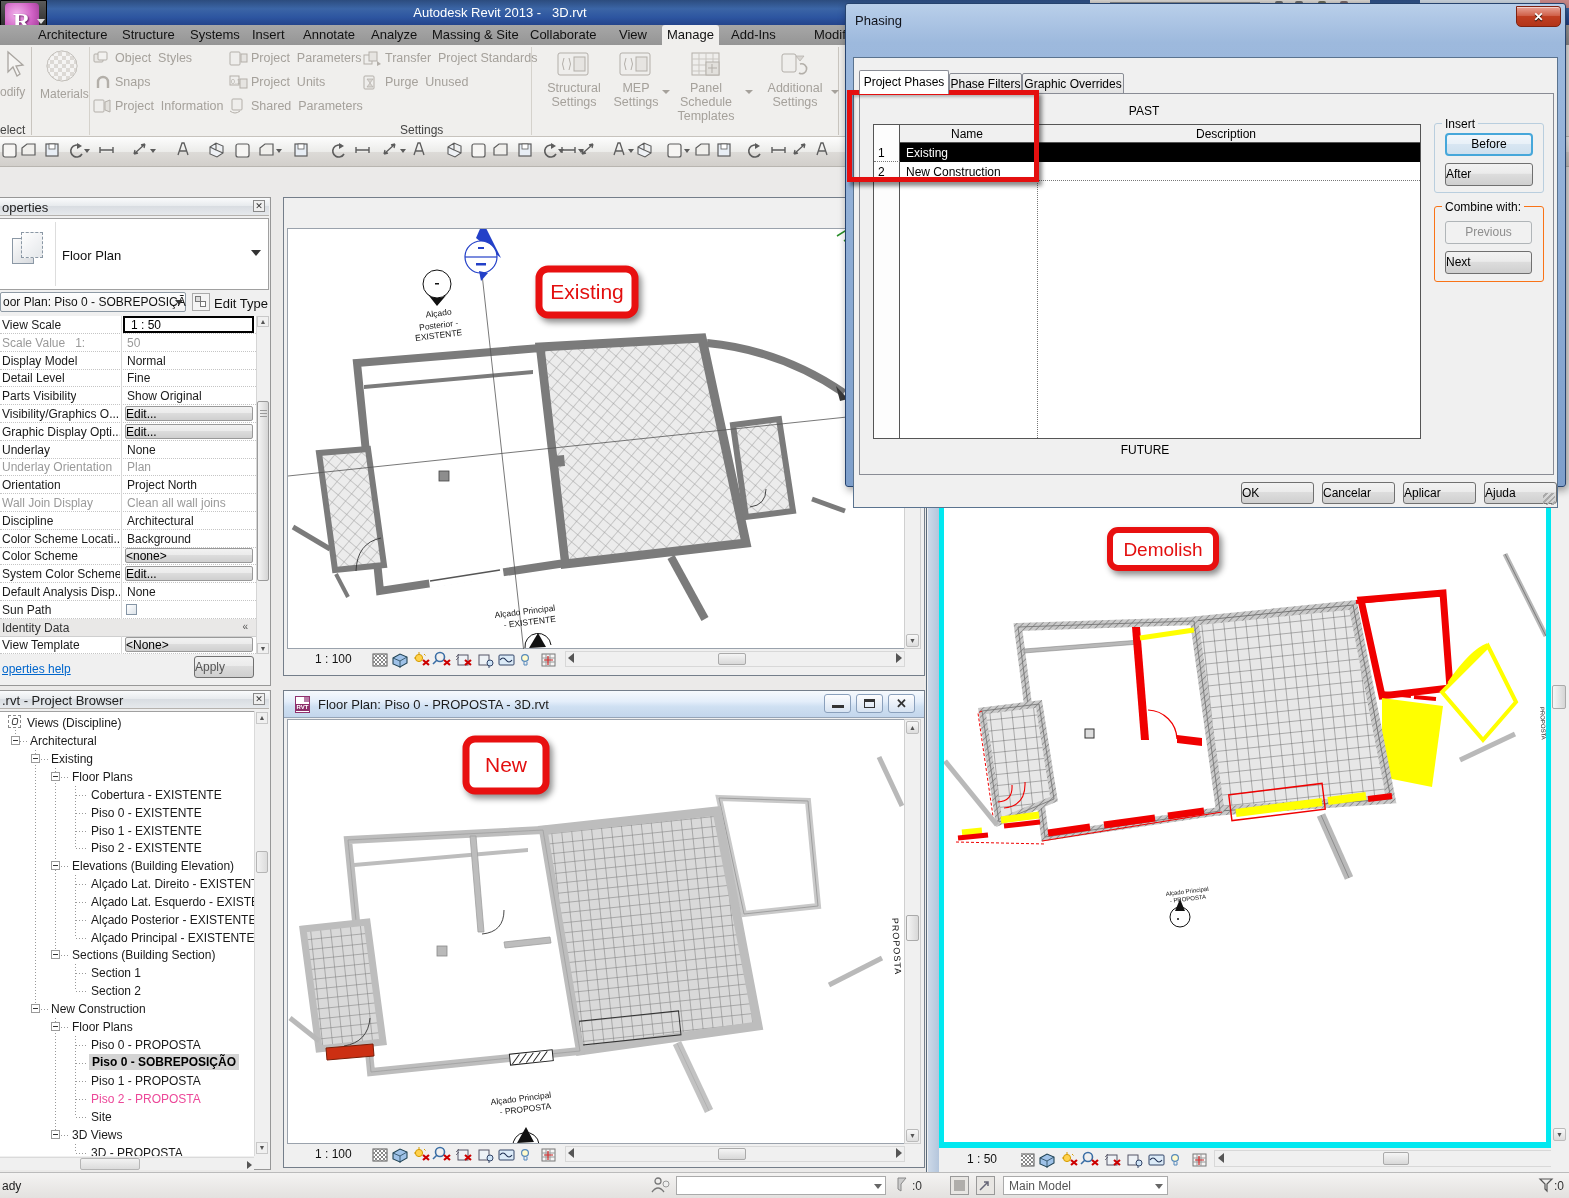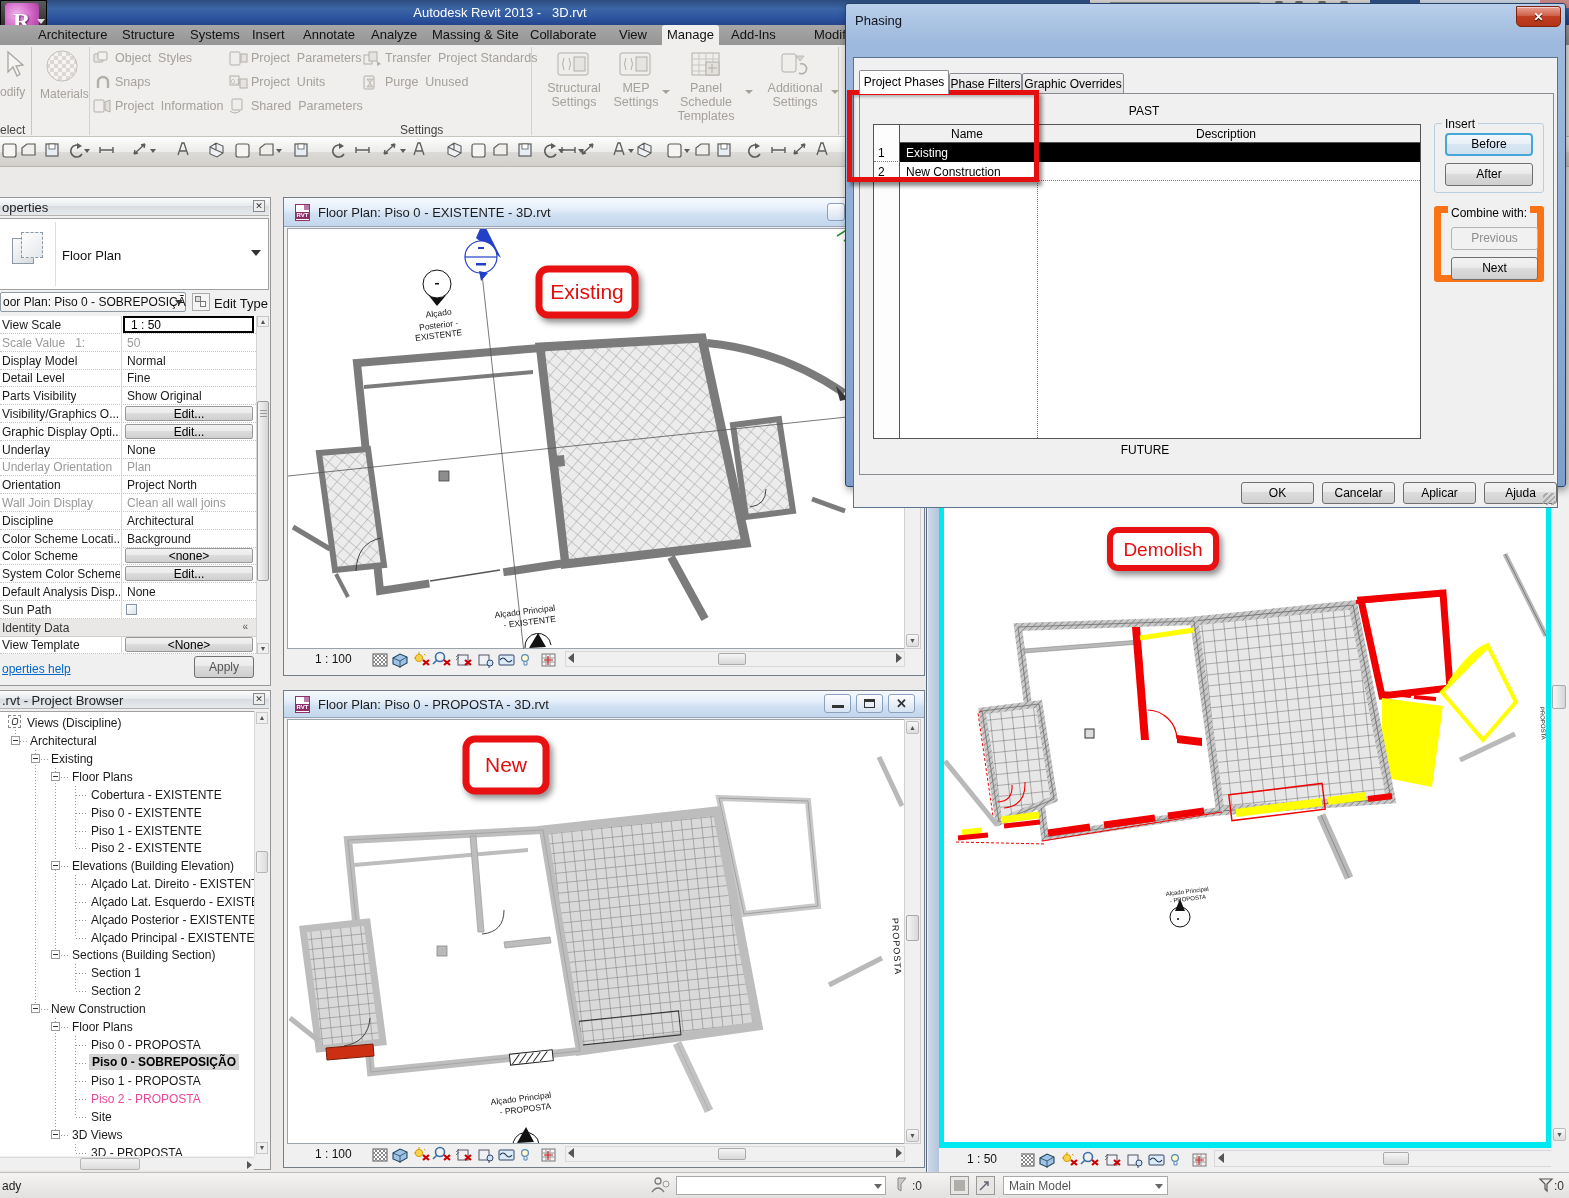--- a/index.html
+++ b/index.html
@@ -1,21 +1,21 @@
 <!DOCTYPE html>
 <html><head>
 <meta charset="utf-8">
 <style>
   * { margin:0; padding:0; box-sizing:border-box; }
   html,body { width:1569px; height:1198px; overflow:hidden; font-family:"Liberation Sans", sans-serif; }
   body { position:relative; background:#ececea; }
   .abs { position:absolute; }
   .tbtn { position:absolute; border:1px solid #707070; border-radius:3px;
           background:linear-gradient(180deg,#f2f2f2 0%,#ebebeb 45%,#dddddd 46%,#cfcfcf 100%);
-          font-size:12px; text-align:center; color:#000; }
+          font-size:12px; color:#000; }
 </style>
 </head>
 <body>
 
 <div class="abs" style="left:0;top:0;width:1569px;height:25px;background:linear-gradient(180deg,#2c4c7e 0%,#3b65a6 35%,#2d55a0 70%,#24448b 100%);"></div>
 
 <div class="abs" style="left:300px;top:5px;width:400px;height:16px;color:#ffffff;font-size:13px;text-align:center;">Autodesk Revit 2013 -&nbsp;&nbsp;&nbsp;3D.rvt</div>
 
 <div class="abs" style="left:1090px;top:0;width:280px;height:10px;background:linear-gradient(180deg,#d8d5d1,#b7b4b0);border-bottom:1px solid #555;">
   <div class="abs" style="left:20px;top:2px;width:150px;height:6px;background:#efefef;border:1px solid #888;"></div>
@@ -499,30 +499,20 @@
   </div>
 
   <div class="abs" style="left:0;top:466px;width:254px;height:13px;background:#f0f0f0;border-top:1px solid #dadada;">
     <div class="abs" style="left:80px;top:0px;width:60px;height:12px;background:linear-gradient(180deg,#f2f2f2,#dcdcdc);border:1px solid #b5b5b5;border-radius:2px;"></div>
     <div class="abs" style="right:2px;top:3px;width:0;height:0;border-top:4px solid transparent;border-bottom:4px solid transparent;border-left:5px solid #555;"></div>
   </div>
 </div>
 
 <div class="abs" style="left:283px;top:197px;width:642px;height:479px;background:#f0f0f0;border:1px solid #747e8a;">
 
-  <div class="abs" style="left:0;top:0;width:640px;height:29px;background:linear-gradient(180deg,#f7fafd 0%,#e4eefa 40%,#cfe0f2 60%,#c3d6ec 100%);border-bottom:1px solid #96a5b8;">
-
-    <div class="abs" style="left:11px;top:6px;width:15px;height:17px;background:#fff;border:1px solid #90316e;">
-      <div class="abs" style="right:0px;top:0px;width:5px;height:5px;background:#b87aa6;"></div>
-      <div class="abs" style="left:0px;bottom:1px;width:13px;height:7px;background:#8c2d69;color:#fff;font-size:6px;line-height:7px;text-align:center;font-weight:bold;">RVT</div>
-    </div>
-    <span style="position:absolute;left:34px;top:7px;font-size:13px;color:#1c1c1c;">Floor Plan: Piso 0 - EXISTENTE - 3D.rvt</span>
-
-    <div class="abs" style="left:543px;top:5px;width:18px;height:18px;border:1px solid #8aa0bc;border-radius:3px;background:linear-gradient(180deg,#fdfdfe,#d7e3f2);"></div>
-  </div>
 
   <div class="abs" style="left:3px;top:30px;width:617px;height:421px;background:#ffffff;border:1px solid #9aa2ac;border-right:none;">
     <svg width="616" height="420" viewBox="0 0 616 420">
       <defs>
         <pattern id="grid1" width="9.5" height="9.5" patternUnits="userSpaceOnUse" patternTransform="rotate(40)">
           <rect width="9.5" height="9.5" fill="#ececec"></rect>
           <path d="M0 0H9.5M0 0V9.5" stroke="#9a9a9a" stroke-width="0.9" fill="none"></path>
         </pattern>
         <pattern id="chk1" width="4" height="4" patternUnits="userSpaceOnUse">
           <rect width="2" height="2" fill="#888"></rect>
@@ -991,21 +981,21 @@
     <div class="abs" style="left:256px;top:385px;width:70px;height:14px;font-size:12px;color:#000;text-align:center;">FUTURE</div>
 
     <div class="abs" style="left:580px;top:65px;width:110px;height:70px;border:1px solid #b9cede;border-radius:3px;">
       <span style="position:absolute;left:7px;top:-7px;background:#f0f0f0;padding:0 3px;font-size:12px;">Insert</span>
 
       <div class="abs" style="left:10px;top:9px;width:88px;height:23px;background:linear-gradient(180deg,#f1f6fb 0%,#e9f1f8 45%,#d8e6f2 50%,#cfe0ee 100%);border:2px solid #46a7da;border-radius:4px;font-size:12px;text-align:center;line-height:19px;">Before</div>
 
       <div class="abs tbtn" style="left:10px;top:39px;width:88px;height:23px;line-height:21px;">After</div>
     </div>
 
-    <div class="abs" style="left:580px;top:148px;width:110px;height:76px;border:7px solid #f97316;border-radius:3px;">
+    <div class="abs" style="left:580px;top:148px;width:110px;height:76px;border:1px solid #f97316;border-radius:3px;">
       <span style="position:absolute;left:7px;top:-7px;background:#f0f0f0;padding:0 3px;font-size:12px;">Combine with:</span>
 
       <div class="abs" style="left:10px;top:14px;width:87px;height:23px;background:#f1f1f1;border:1px solid #b0b5b8;border-radius:3px;font-size:12px;text-align:center;line-height:21px;color:#8e8e8e;">Previous</div>
 
       <div class="abs tbtn" style="left:10px;top:44px;width:87px;height:23px;line-height:21px;">Next</div>
     </div>
 
     <div class="abs tbtn" style="left:387px;top:424px;width:73px;height:22px;line-height:20px;">OK</div>
     <div class="abs tbtn" style="left:468px;top:424px;width:73px;height:22px;line-height:20px;">Cancelar</div>
     <div class="abs tbtn" style="left:549px;top:424px;width:73px;height:22px;line-height:20px;">Aplicar</div>

